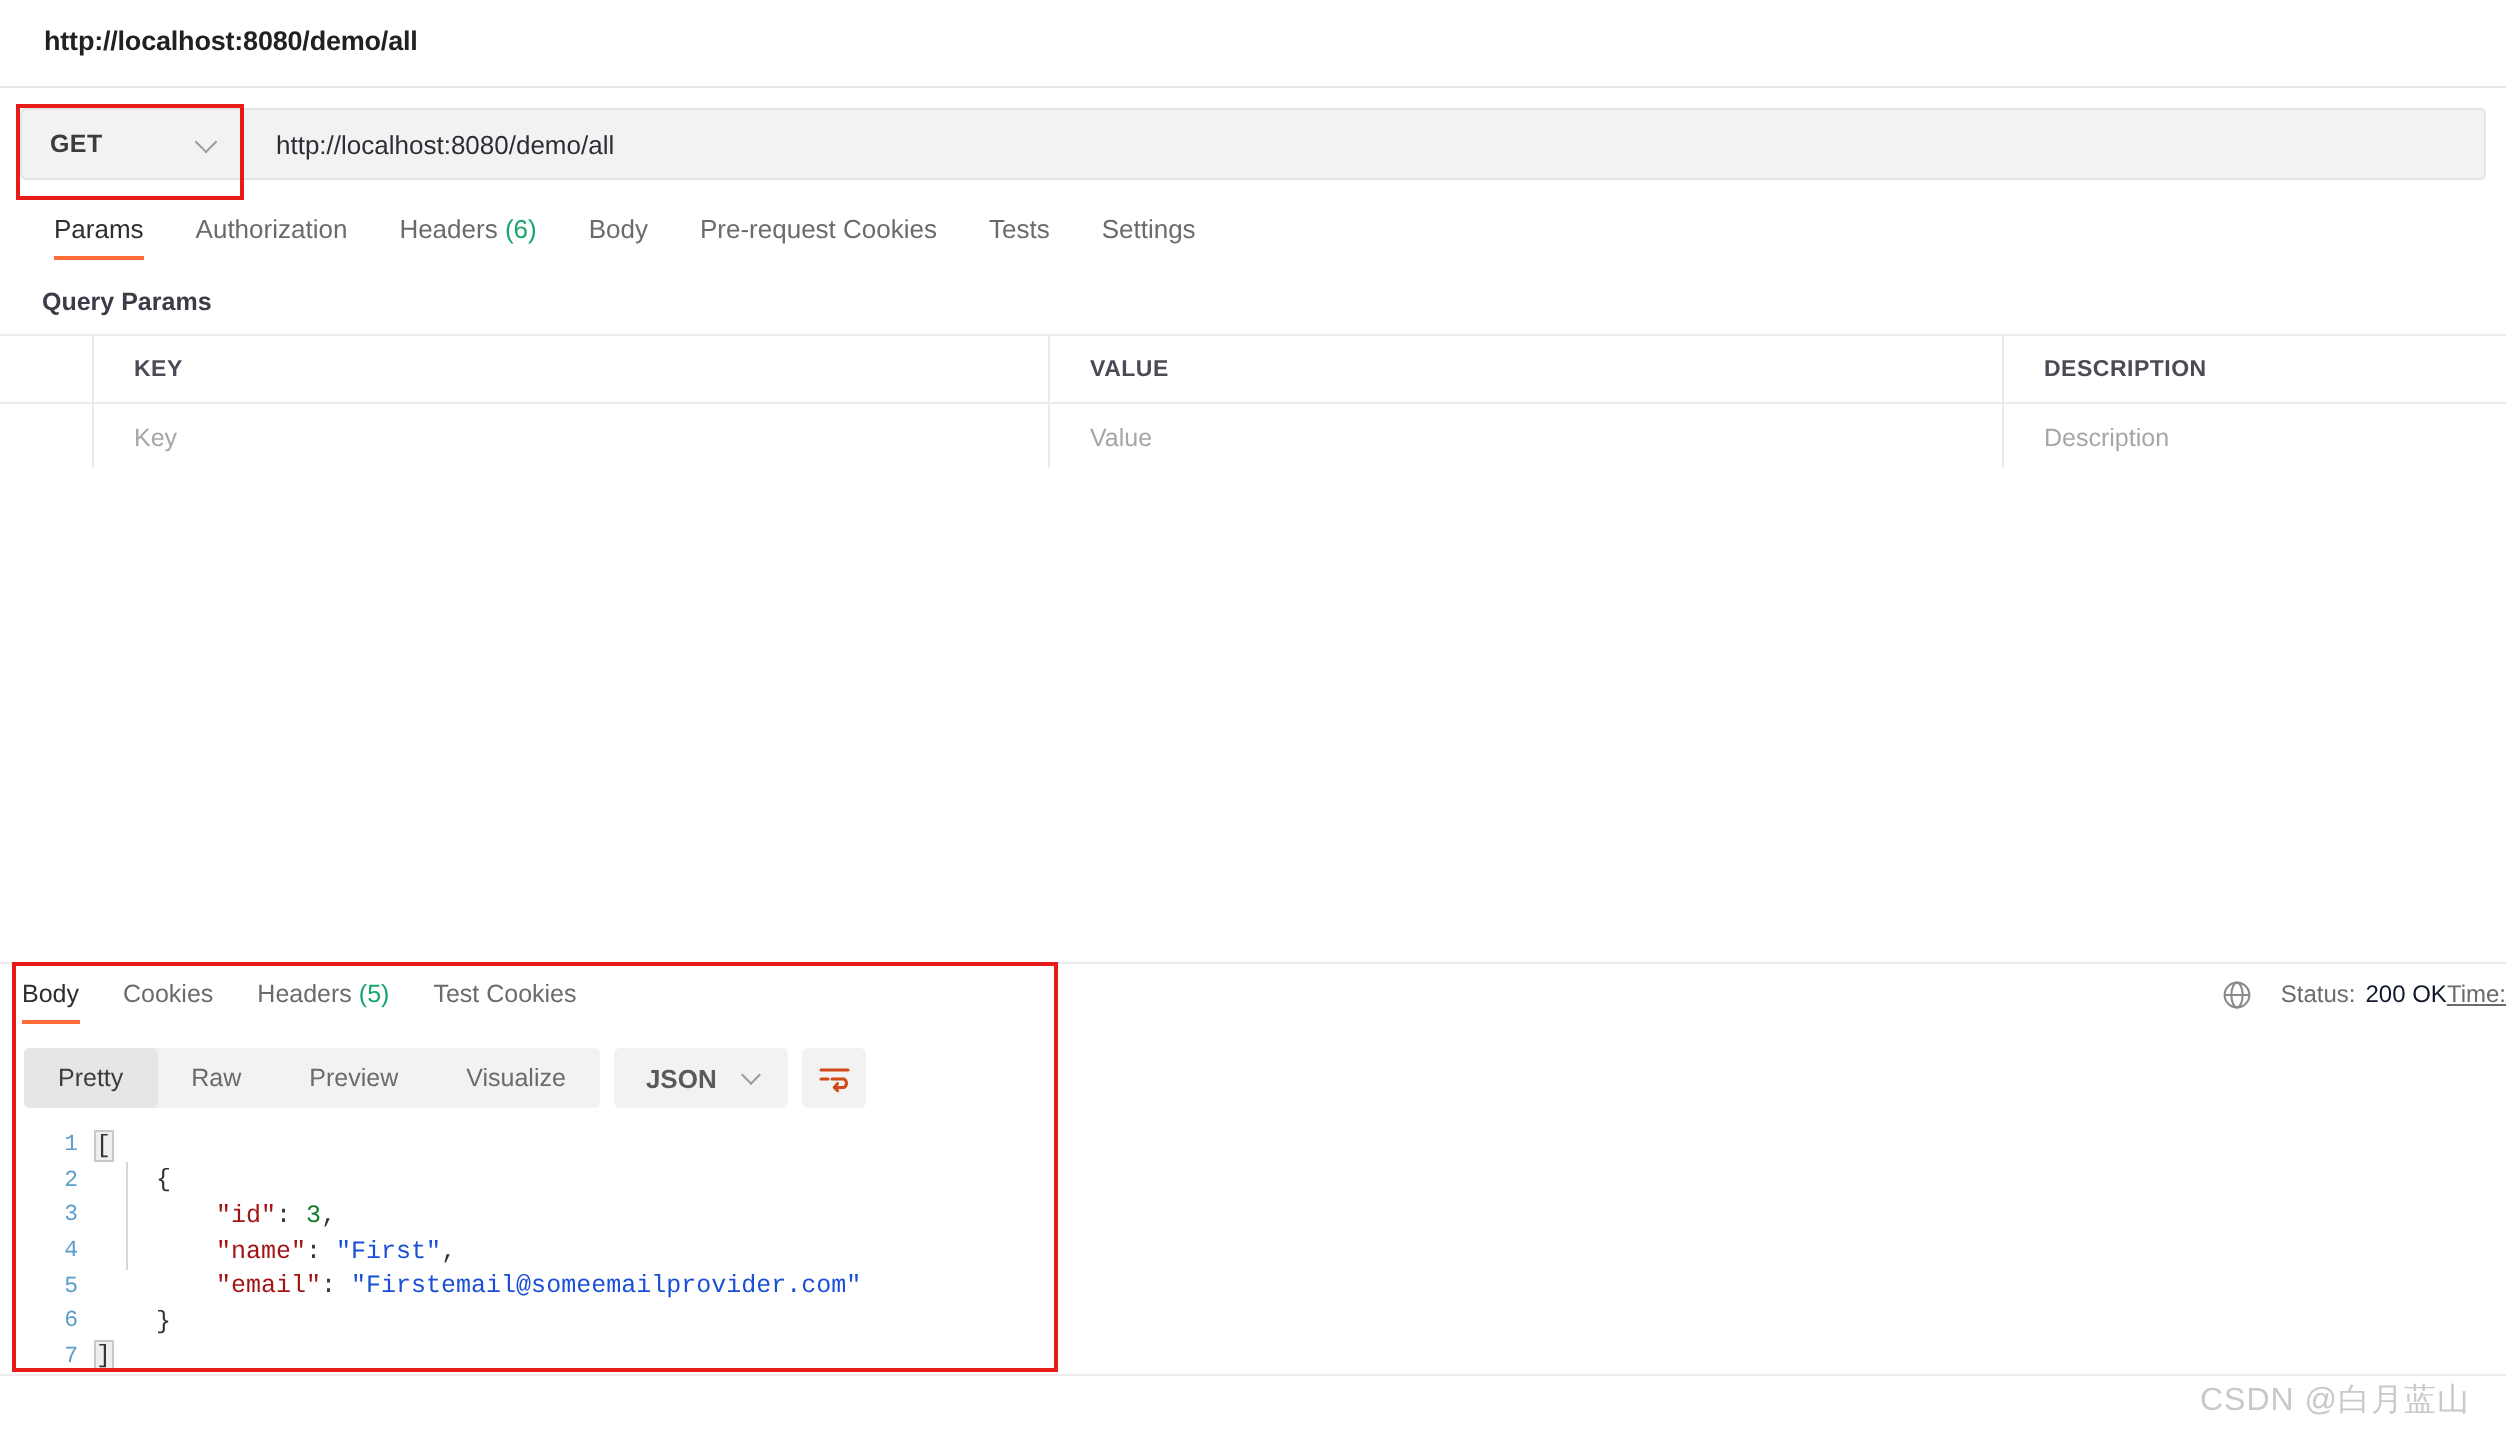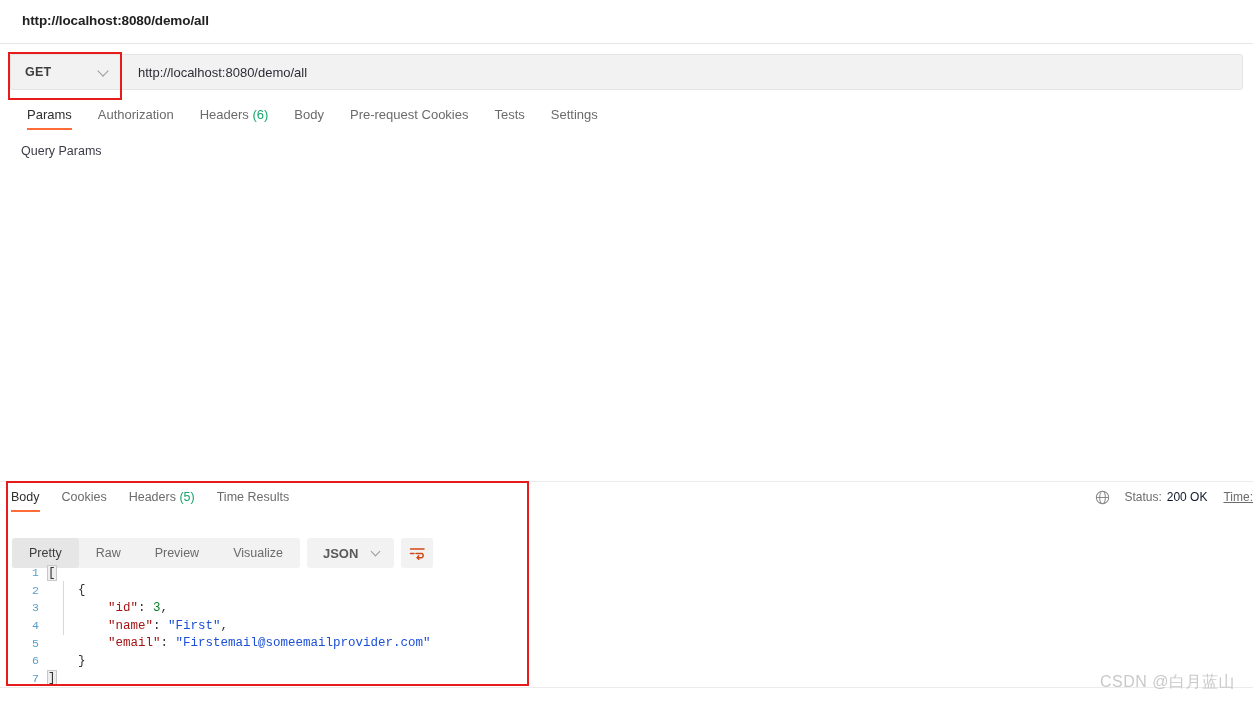--- a/index.html
+++ b/index.html
@@ -130,21 +130,21 @@
     height: 2px;
     background: #ff6c37;
   }
   .cnt-green { color: #17a66b; }
 
   
   .qp-title {
     position: absolute;
     left: 21px; top: 144px;
     font-size: 12.5px;
-    font-weight: normal;
+    font-weight: bold;
     color: #3c3c48;
     text-align: right;
   }
 
   
   .ptable {
     position: absolute;
     left: 0; top: 167px;
     width: 1253px;
   }
@@ -233,29 +233,28 @@
   }
   .status-txt {
     font-size: 12px;
     color: #6b6b6b;
     white-space: nowrap;
   }
   .status-val { color: #0f172a; }
   .time-txt {
     font-size: 12px;
     color: #6b6b6b;
-    margin-left: 16px;
     white-space: nowrap;
     text-decoration: underline;
   }
 
   
   .fmtbar {
     position: absolute;
-    left: 12px; top: 56px;
+    left: 12px; top: 42px;
     display: flex;
     align-items: center;
   }
   .fmtgroup {
     display: flex;
     background: #f2f2f2;
     border-radius: 3px;
     height: 30px;
     align-items: center;
   }
@@ -368,21 +367,21 @@
     position: absolute;
     left: 0; top: 687px;
     width: 1253px; height: 34px;
     background: #ffffff;
     border-top: 1px solid #ebebeb;
   }
 
   
   .watermark {
     position: absolute;
-    right: 18px; bottom: 28px;
+    right: 18px; bottom: 10px;
     font-size: 16px;
     color: #c9c9c9;
     white-space: nowrap;
     letter-spacing: 0.5px;
   }
 </style>
 </head>
 <body>
 
 <div id="app">
@@ -422,38 +421,52 @@
     <div class="reqtab">
       <span>Tests</span>
     </div>
     <div class="reqtab">
       <span>Settings</span>
     </div>
   </div>
 
   <div class="qp-title">Query Params</div>
 
+  <div class="ptable">
+    <div class="prow hdr">
+      <div class="pcell check"></div>
+      <div class="pcell key">KEY</div>
+      <div class="pcell value">VALUE</div>
+      <div class="pcell desc">DESCRIPTION</div>
+    </div>
+    <div class="prow body-row">
+      <div class="pcell check"></div>
+      <div class="pcell key">Key</div>
+      <div class="pcell value">Value</div>
+      <div class="pcell desc">Description</div>
+    </div>
+  </div>
 
   <div class="spacer"></div>
 
   <div class="respane">
 
     <div class="resptabs">
       <div class="resptab active">
         <span>Body</span>
       </div>
       <div class="resptab">
         <span>Cookies</span>
       </div>
       <div class="resptab">
         <span>Headers</span>
         <span class="cnt-green">(5)</span>
       </div>
       <div class="resptab">
-        <span>Time Results</span>
+        <span>Test Cookies</span>
       </div>
     </div>
 
     <div class="statuswrap">
       <svg class="globe-icon" viewBox="0 0 16 16">
         <circle cx="8" cy="8" r="6.6" fill="none" stroke="#8a8a8a" stroke-width="1.1"></circle>
         <ellipse cx="8" cy="8" rx="3" ry="6.6" fill="none" stroke="#8a8a8a" stroke-width="1.1"></ellipse>
         <line x1="1.4" y1="8" x2="14.6" y2="8" stroke="#8a8a8a" stroke-width="1.1"></line>
       </svg>
       <span class="status-txt">Status:</span>

